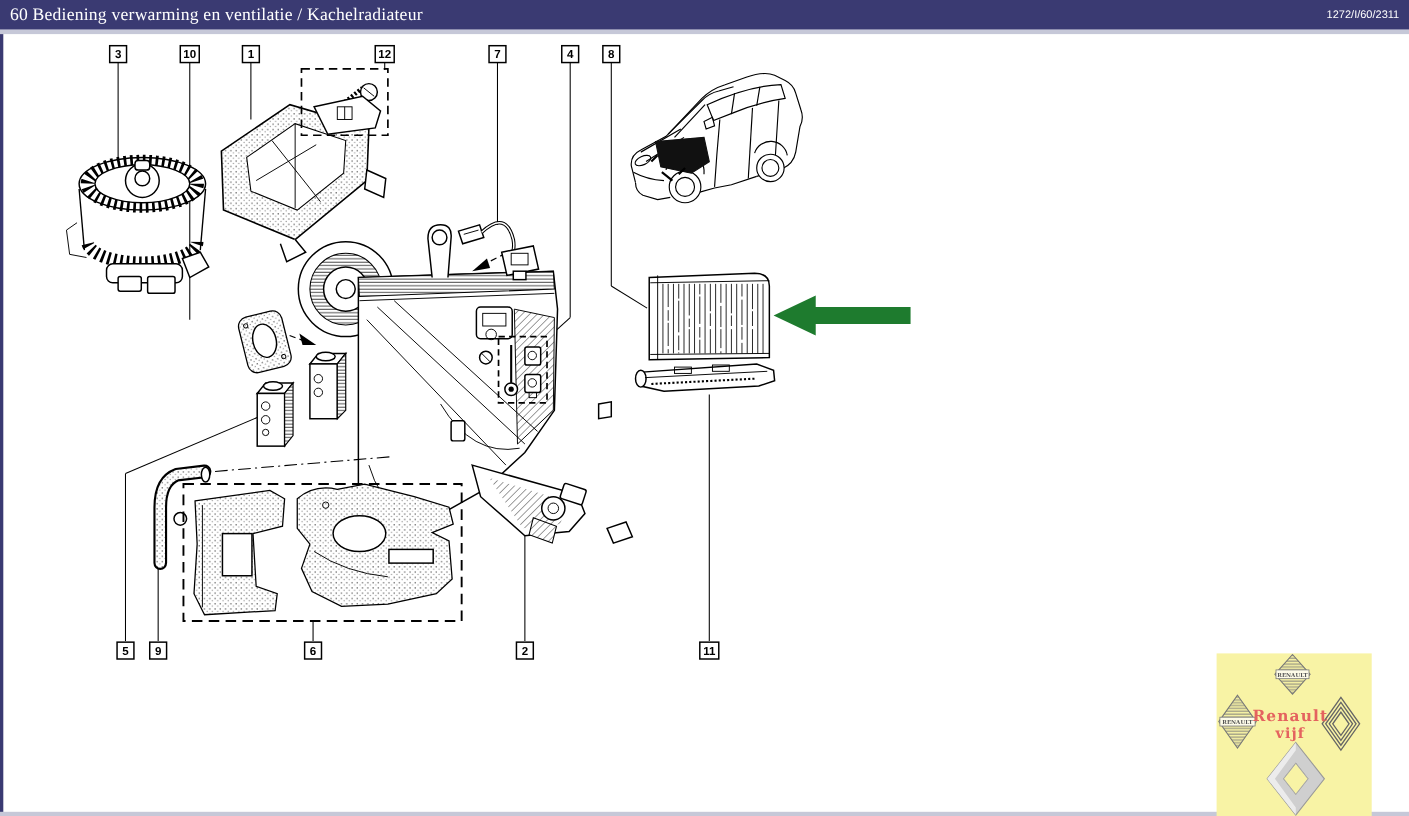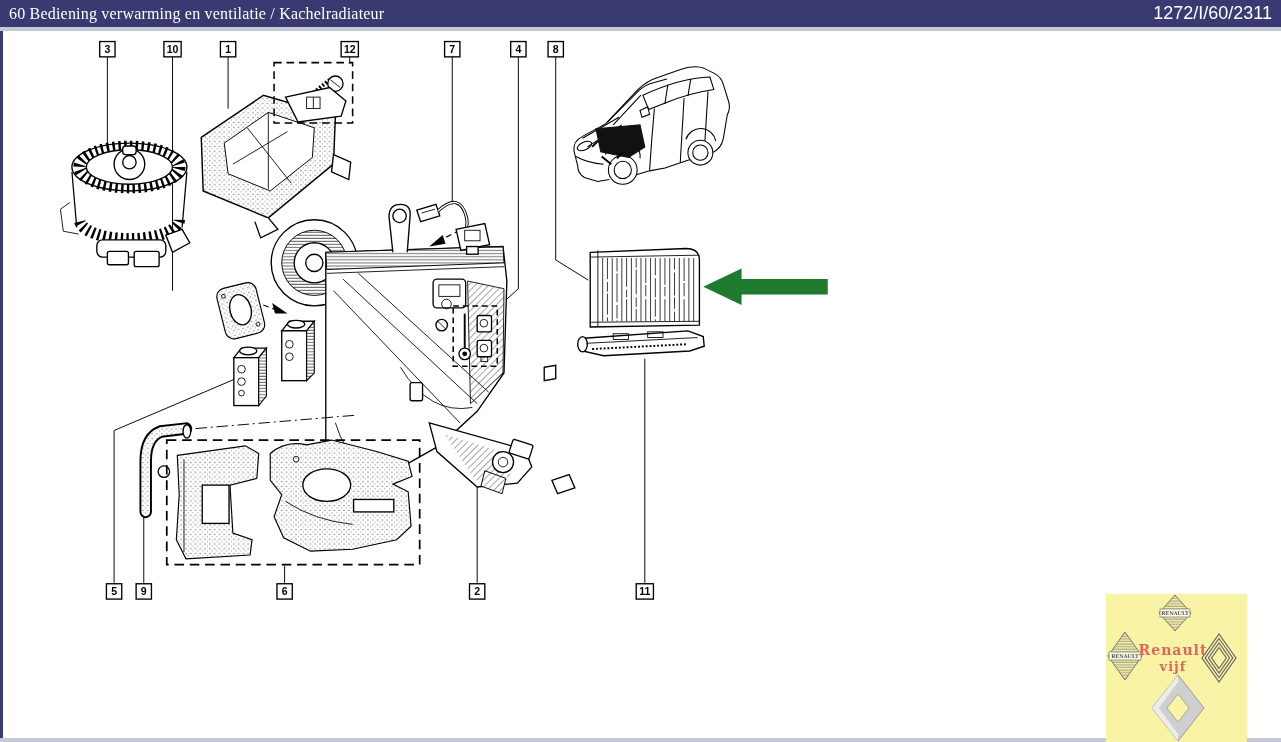--- a/index.html
+++ b/index.html
@@ -2,21 +2,21 @@
 <html><head>
 <meta charset="utf-8">
 <style>
   html,body{margin:0;padding:0;background:#ffffff;}
   .window{position:relative;width:1281px;height:742px;background:#ffffff;overflow:hidden;
           font-family:"Liberation Sans",sans-serif;}
   .header{position:absolute;left:0;top:0;width:1281px;height:27px;background:#3a3a72;
           color:#ffffff;display:flex;justify-content:space-between;align-items:center;
           padding:0 9px;box-sizing:border-box;}
   .header .title{font-family:"Liberation Serif",serif;font-size:16px;letter-spacing:.2px;}
-  .header .ref{font-family:"Liberation Sans",sans-serif;font-size:18px;}
+  .header .ref{font-family:"Liberation Sans",sans-serif;font-size:10px;}
   .header-rule{position:absolute;left:0;top:27px;width:1281px;height:4px;background:#c6c8d8;}
   .left-edge{position:absolute;left:0;top:31px;width:3px;height:711px;background:#3a3a72;}
   .bottom-edge{position:absolute;left:0;top:738px;width:1281px;height:4px;background:#c6c8d8;}
   svg.diagram{position:absolute;left:0;top:31px;}
   .logo-panel{position:absolute;left:1106px;top:594px;width:141px;height:148px;background:#f8f3a5;}
   .callout rect{fill:#ffffff;stroke:#000;stroke-width:1.4;}
   .callout text{font-family:"Liberation Sans",sans-serif;font-size:11px;font-weight:bold;
                 text-anchor:middle;fill:#000;}
   .leader{stroke:#000;stroke-width:1;fill:none;}
   .dasharrow{stroke:#000;stroke-width:1.2;fill:none;stroke-dasharray:6 4;}

